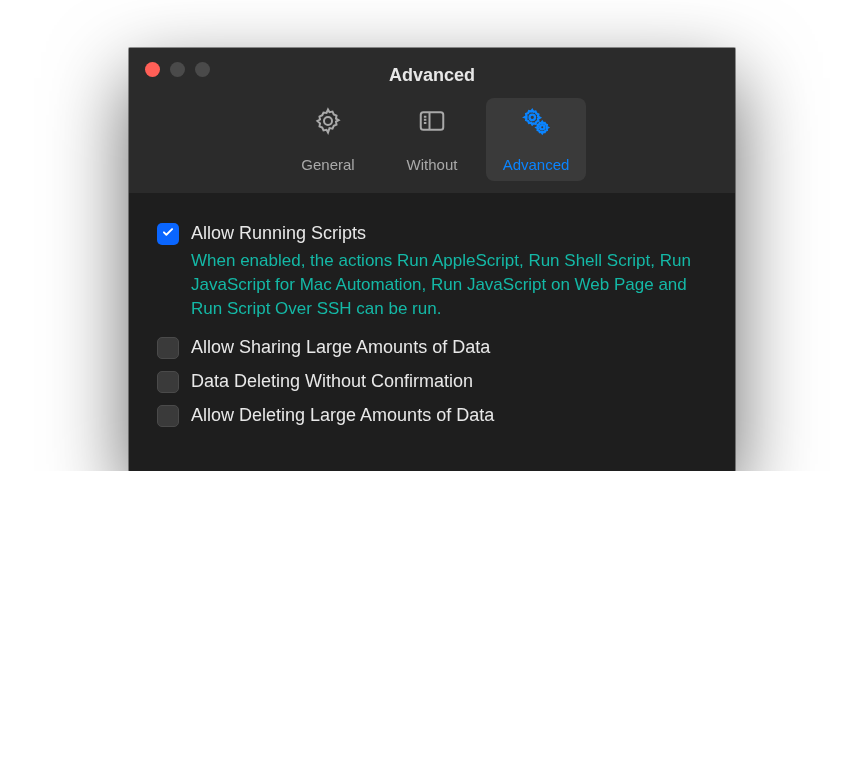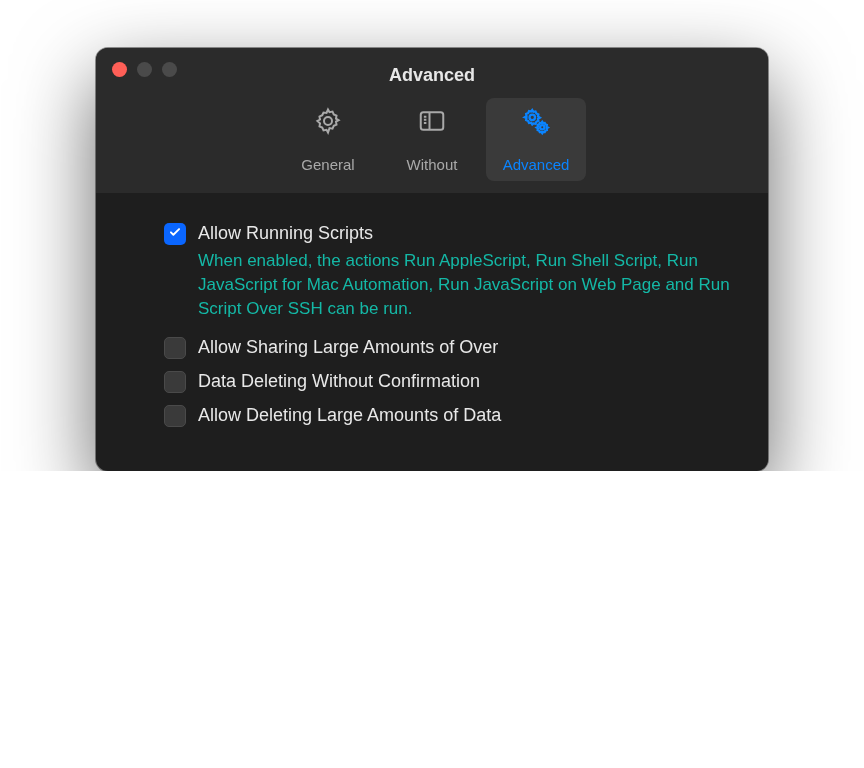--- a/index.html
+++ b/index.html
@@ -5,23 +5,23 @@
     * { margin: 0; padding: 0; box-sizing: border-box; }
     body {
       background: #ffffff;
       font-family: -apple-system, BlinkMacSystemFont, "Helvetica Neue", sans-serif;
       display: flex;
       justify-content: center;
       align-items: flex-start;
       padding-top: 48px;
     }
     .window {
-      width: 672px;
+      width: 606px;
       background: #1e1e1e;
-      border-radius: 12px;
+      border-radius: 1px;
       box-shadow: 0 30px 80px rgba(0,0,0,0.6), 0 0 0 1px rgba(0,0,0,0.4);
       overflow: hidden;
     }
     .titlebar {
       background: #2b2b2b;
       padding-bottom: 12px;
     }
     .traffic-row {
       display: flex;
       align-items: center;
@@ -74,21 +74,20 @@
     .tab.inactive svg { stroke: #a9a9a9; fill: none; }
     .tab.active svg { stroke: #0a84ff; fill: none; }
     .tab-label {
       font-size: 15px;
     }
     .tab.inactive .tab-label { color: #a9a9a9; }
     .tab.active .tab-label { color: #0a84ff; }
     .content {
       background: #1e1e1e;
       padding: 28px 28px 44px 28px;
-      margin-left: 40px;
     }
     .row {
       display: flex;
       align-items: flex-start;
       gap: 12px;
       margin-bottom: 10px;
     }
     .row:last-child { margin-bottom: 0; }
     .checkbox {
       width: 22px;
@@ -186,21 +185,21 @@
       </div>
       <div class="row-text">
         <div class="row-label">Allow Running Scripts</div>
         <div class="row-desc">When enabled, the actions Run AppleScript, Run Shell Script, Run JavaScript for Mac Automation, Run JavaScript on Web Page and Run Script Over SSH can be run.</div>
       </div>
     </div>
 
     <div class="row mt">
       <div class="checkbox unchecked"></div>
       <div class="row-text">
-        <div class="row-label">Allow Sharing Large Amounts of Over</div>
+        <div class="row-label">Allow Sharing Large Amounts of Data</div>
       </div>
     </div>
 
     <div class="row">
       <div class="checkbox unchecked"></div>
       <div class="row-text">
         <div class="row-label">Data Deleting Without Confirmation</div>
       </div>
     </div>
 

